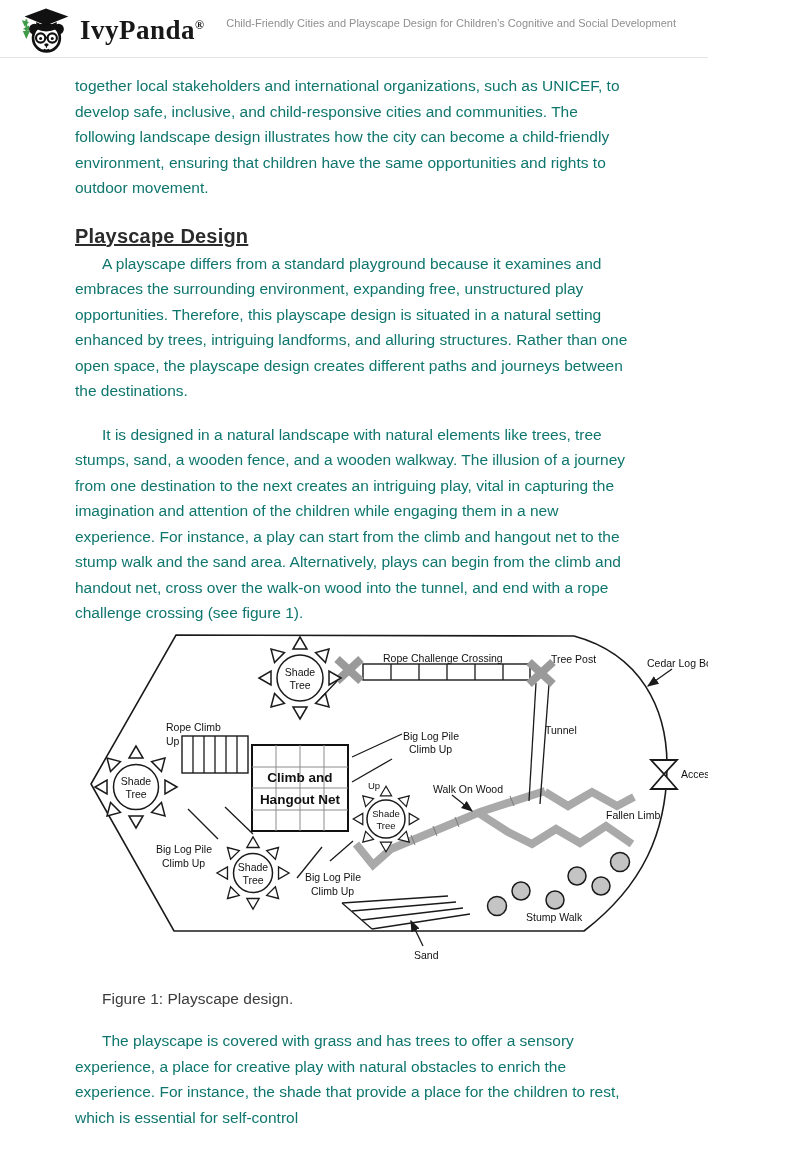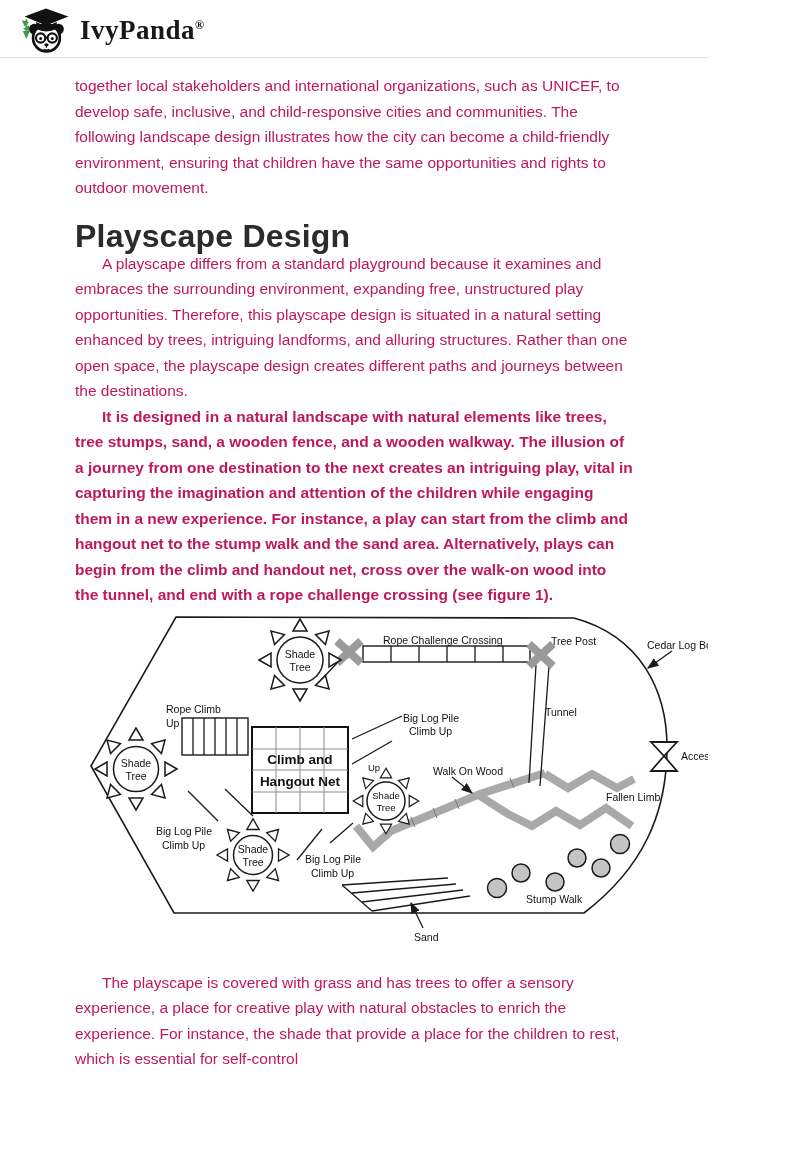--- a/index.html
+++ b/index.html
@@ -10,26 +10,26 @@
   }
   
   .hdr { position:relative; height:58px; border-bottom:1px solid #e4e4e4; }
   .logo-wrap { position:absolute; left:16px; top:5px; display:flex; align-items:center; }
   .logo-svg { width:60px; height:50px; }
   .brand { font-family:"Liberation Serif", serif; font-weight:bold; font-size:27px; color:#181818; margin-left:4px; letter-spacing:0.5px; }
   .brand sup { font-size:12px; vertical-align:super; }
   .doc-title { position:absolute; right:32px; top:17px; font-size:11px; color:#8f8f8f; }
   
   .content { padding:0 75px; }
-  p.body { font-size:15.5px; line-height:25.5px; color:#be185d; text-indent:27px; }
+  p.body { font-size:15.5px; line-height:25.5px; color:#0f766e; text-indent:27px; }
   p.noindent { text-indent:0; }
   .p1 { margin-top:15px; }
-  h1.h { margin-top:20px; font-size:32px; line-height:30px; font-weight:bold; color:#2b2b2b; letter-spacing:0.2px; }
+  h1.h { margin-top:20px; font-size:20px; line-height:30px; font-weight:bold; color:#2b2b2b; letter-spacing:0.2px;text-decoration:underline; }
   .p2 { }
-  .p3 { margin-top:0;font-weight:bold; }
+  .p3 { margin-top:18px; }
   .caption { margin-top:15px; font-size:15.5px; line-height:25.5px; padding-left:27px; }
   .p4 { margin-top:17px; }
   
   .fig { display:block; margin-top:5px; margin-left:0; width:690px; height:340px; }
   .fig text { font-family:"Liberation Sans", sans-serif; font-size:10.5px; fill:#111; }
   .fig text.small { font-size:9.5px; }
   .fig text.nettxt { font-size:13.5px; font-weight:bold; }
   .fig .ln  { stroke:#1a1a1a; stroke-width:1.3; fill:none; }
   .fig .ln2 { stroke:#1a1a1a; stroke-width:1.6; fill:none; }
   .fig .tree { fill:#fff; stroke:#1a1a1a; stroke-width:1.5; }
@@ -67,20 +67,21 @@
         <circle cx="39" cy="37.5" r="1.7" fill="#111"></circle>
 
         <ellipse cx="32.5" cy="44.5" rx="2.4" ry="1.7" fill="#111"></ellipse>
         <path d="M32.5,46 L32.5,48 M29.5,49.5 Q32.5,51.5 35.5,49.5" stroke="#111" stroke-width="1.4" fill="none"></path>
 
         <polygon points="8,13 32,4 57,13 32,23" fill="#111"></polygon>
         <path d="M21,19 L21,27 Q32,32.5 44,27 L44,19 Q32,26 21,19 Z" fill="#111"></path>
       </svg>
       <span class="brand"><span>IvyPanda</span><sup>®</sup></span>
     </div>
+    <div class="doc-title">Child-Friendly Cities and Playscape Design for Children’s Cognitive and Social Development</div>
   </div>
 
   <div class="content">
     <p class="body noindent p1">together local stakeholders and international organizations, such as UNICEF, to develop safe, inclusive, and child-responsive cities and communities. The following landscape design illustrates how the city can become a child-friendly environment, ensuring that children have the same opportunities and rights to outdoor movement.</p>
     <h1 class="h">Playscape Design</h1>
     <p class="body p2">A playscape differs from a standard playground because it examines and embraces the surrounding environment, expanding free, unstructured play opportunities. Therefore, this playscape design is situated in a natural setting enhanced by trees, intriguing landforms, and alluring structures. Rather than one open space, the playscape design creates different paths and journeys between the destinations.</p>
     <p class="body p3">It is designed in a natural landscape with natural elements like trees, tree stumps, sand, a wooden fence, and a wooden walkway. The illusion of a journey from one destination to the next creates an intriguing play, vital in capturing the imagination and attention of the children while engaging them in a new experience. For instance, a play can start from the climb and hangout net to the stump walk and the sand area. Alternatively, plays can begin from the climb and handout net, cross over the walk-on wood into the tunnel, and end with a rope challenge crossing (see figure 1).</p>
 
     <svg class="fig" viewBox="75 578 690 340">
       <defs>
@@ -229,16 +230,17 @@
       <text x="162" y="814">Climb Up</text>
       <text x="305" y="828">Big Log Pile</text>
       <text x="311" y="842">Climb Up</text>
       <text class="small" x="368" y="736">Up</text>
       <text x="433" y="740">Walk On Wood</text>
       <text x="606" y="766">Fallen Limb</text>
       <text x="526" y="868">Stump Walk</text>
       <text x="414" y="906">Sand</text>
     </svg>
 
+    <p class="caption">Figure 1: Playscape design.</p>
     <p class="body p4">The playscape is covered with grass and has trees to offer a sensory experience, a place for creative play with natural obstacles to enrich the experience. For instance, the shade that provide a place for the children to rest, which is essential for self-control</p>
   </div>
 
 </div>
 
 </body></html>

